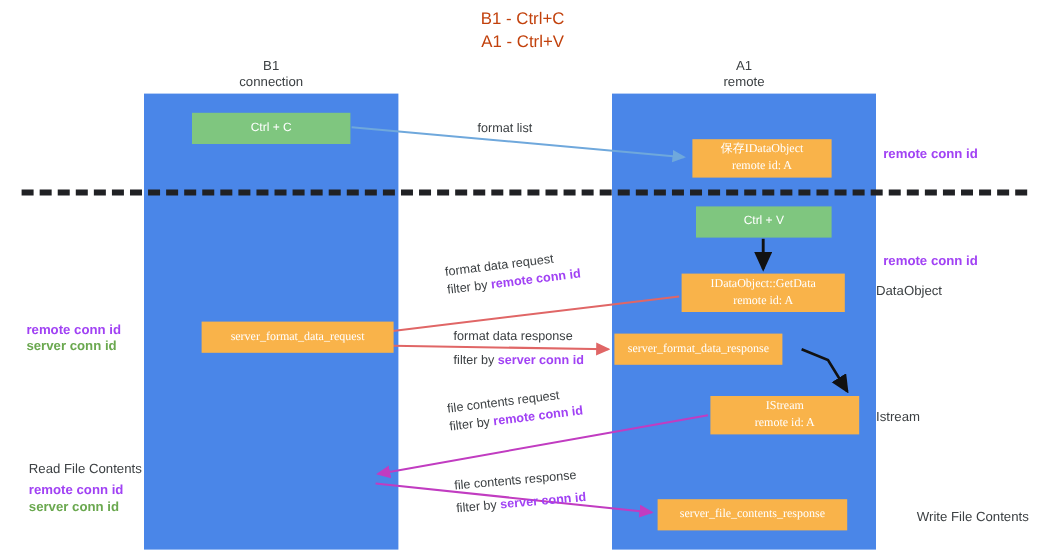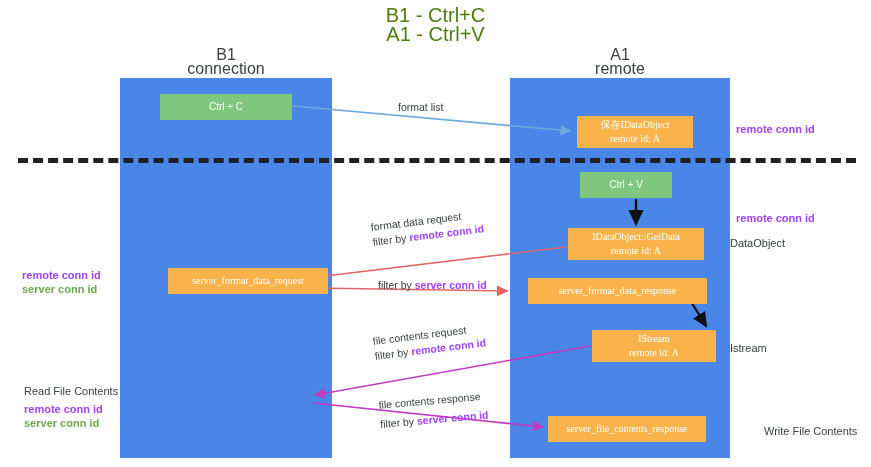--- a/index.html
+++ b/index.html
@@ -15,31 +15,31 @@
     font-family: "Liberation Sans", sans-serif;
     overflow: hidden;
   }
 
   
   .title {
     position: absolute;
     left: 0; right: 0;
     top: 6px;
     text-align: center;
-    font-size: 20px;
-    color: #4d7c0f;
+    font-size: 14px;
+    color: #c2410c;
     line-height: 19px;
   }
   .title div { white-space: pre; }
 
   
   .col-head {
     position: absolute;
     text-align: center;
-    font-size: 16px;
+    font-size: 11px;
     color: #3c4043;
     line-height: 14px;
     width: 180px;
   }
   .col-head .l2 { display: block; }
 
   
   .lane {
     position: absolute;
     background: #4a86e8;
@@ -71,24 +71,24 @@
     text-align: center;
     padding: 2px 4px;
   }
   .box.green  { background: #7fc67f; }
   .box.orange { background: #f9b34a; font-family: Liberation Serif, serif; }
   .box span { display: block; white-space: nowrap; }
 
   
   #box-ctrl-c           { left: 160px; top: 94px;  width: 132px; height: 26px; }
   #box-save-idataobject { left: 577px; top: 116px; width: 116px; height: 32px; }
-  #box-ctrl-v           { left: 580px; top: 172px; width: 92px; height: 26px; }
+  #box-ctrl-v           { left: 580px; top: 172px; width: 113px; height: 26px; }
   #box-getdata          { left: 568px; top: 228px; width: 136px; height: 32px; }
   #box-fmt-req          { left: 168px; top: 268px; width: 160px; height: 26px; }
-  #box-fmt-resp         { left: 528px; top: 278px; width: 179px; height: 26px; }
+  #box-fmt-resp         { left: 512px; top: 278px; width: 140px; height: 26px; }
   #box-istream          { left: 592px; top: 330px; width: 124px; height: 32px; }
   #box-file-req         { left: 150px; top: 384px; width: 160px; height: 26px; }
   #box-file-resp        { left: 548px; top: 416px; width: 158px; height: 26px; }
 
   
   .side-label {
     position: absolute;
     font-size: 11px;
     line-height: 14px;
     color: #3c4043;
@@ -227,20 +227,21 @@
   </div>
 
   <div class="edge-label" id="el-fmt-req">
     <div>format data request</div>
     <div>
       <span>filter by </span><b class="purple">remote conn id</b>
     </div>
   </div>
 
   <div class="edge-label" id="el-fmt-resp">
+    <div>format data response</div>
     <div style="margin-top:5px;">
       <span>filter by </span><b class="purple">server conn id</b>
     </div>
   </div>
 
   <div class="edge-label" id="el-file-req">
     <div>file contents request</div>
     <div>
       <span>filter by </span><b class="purple">remote conn id</b>
     </div>

